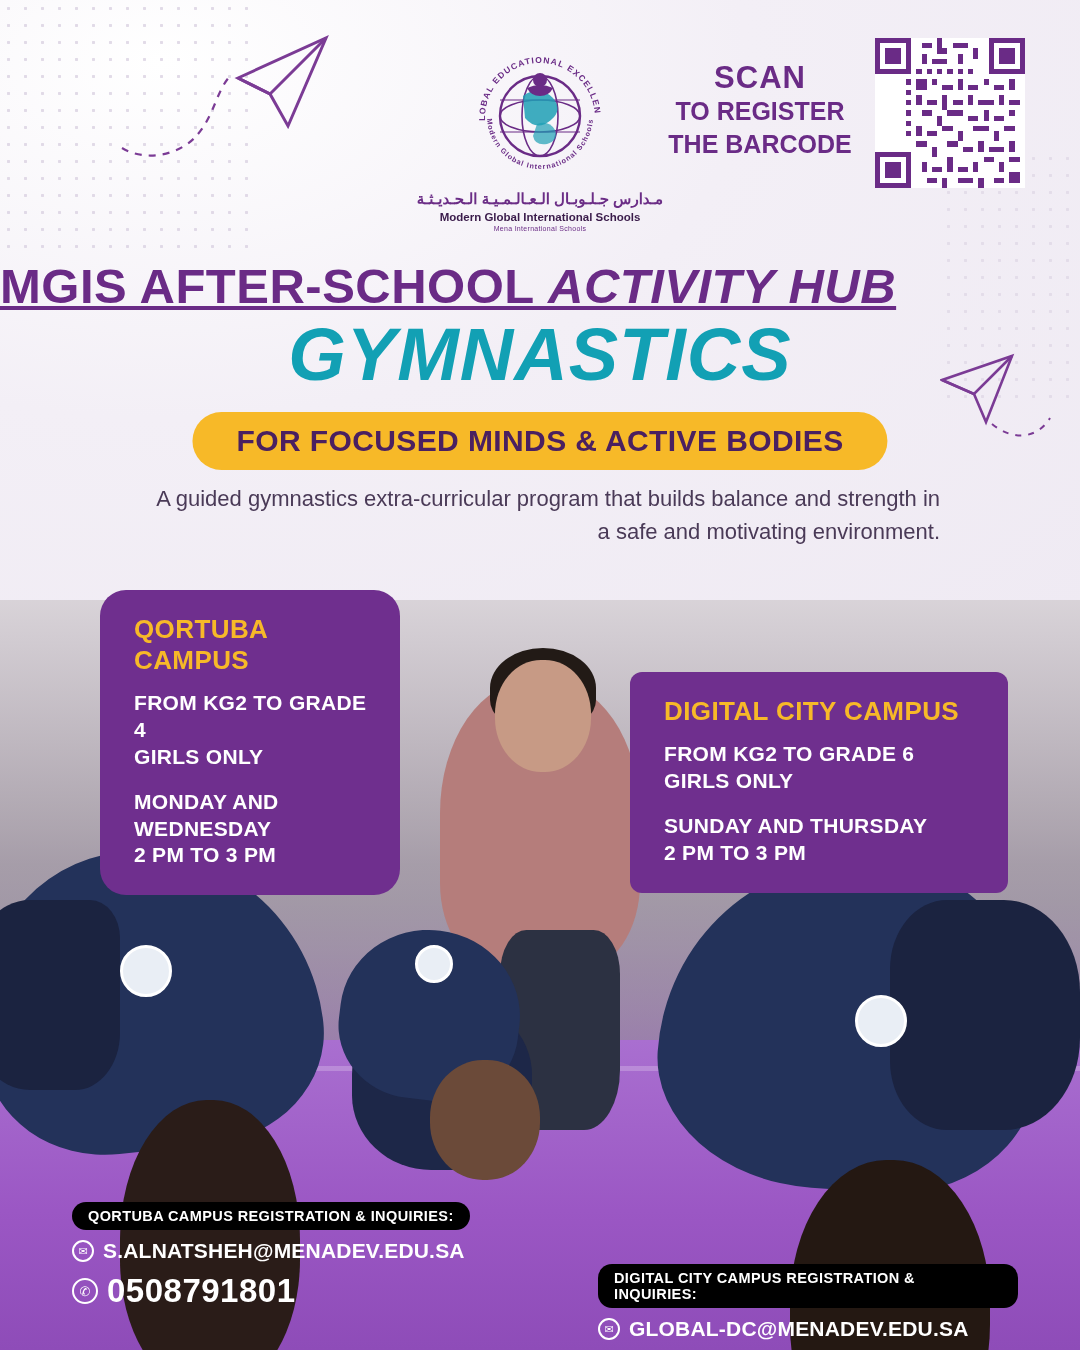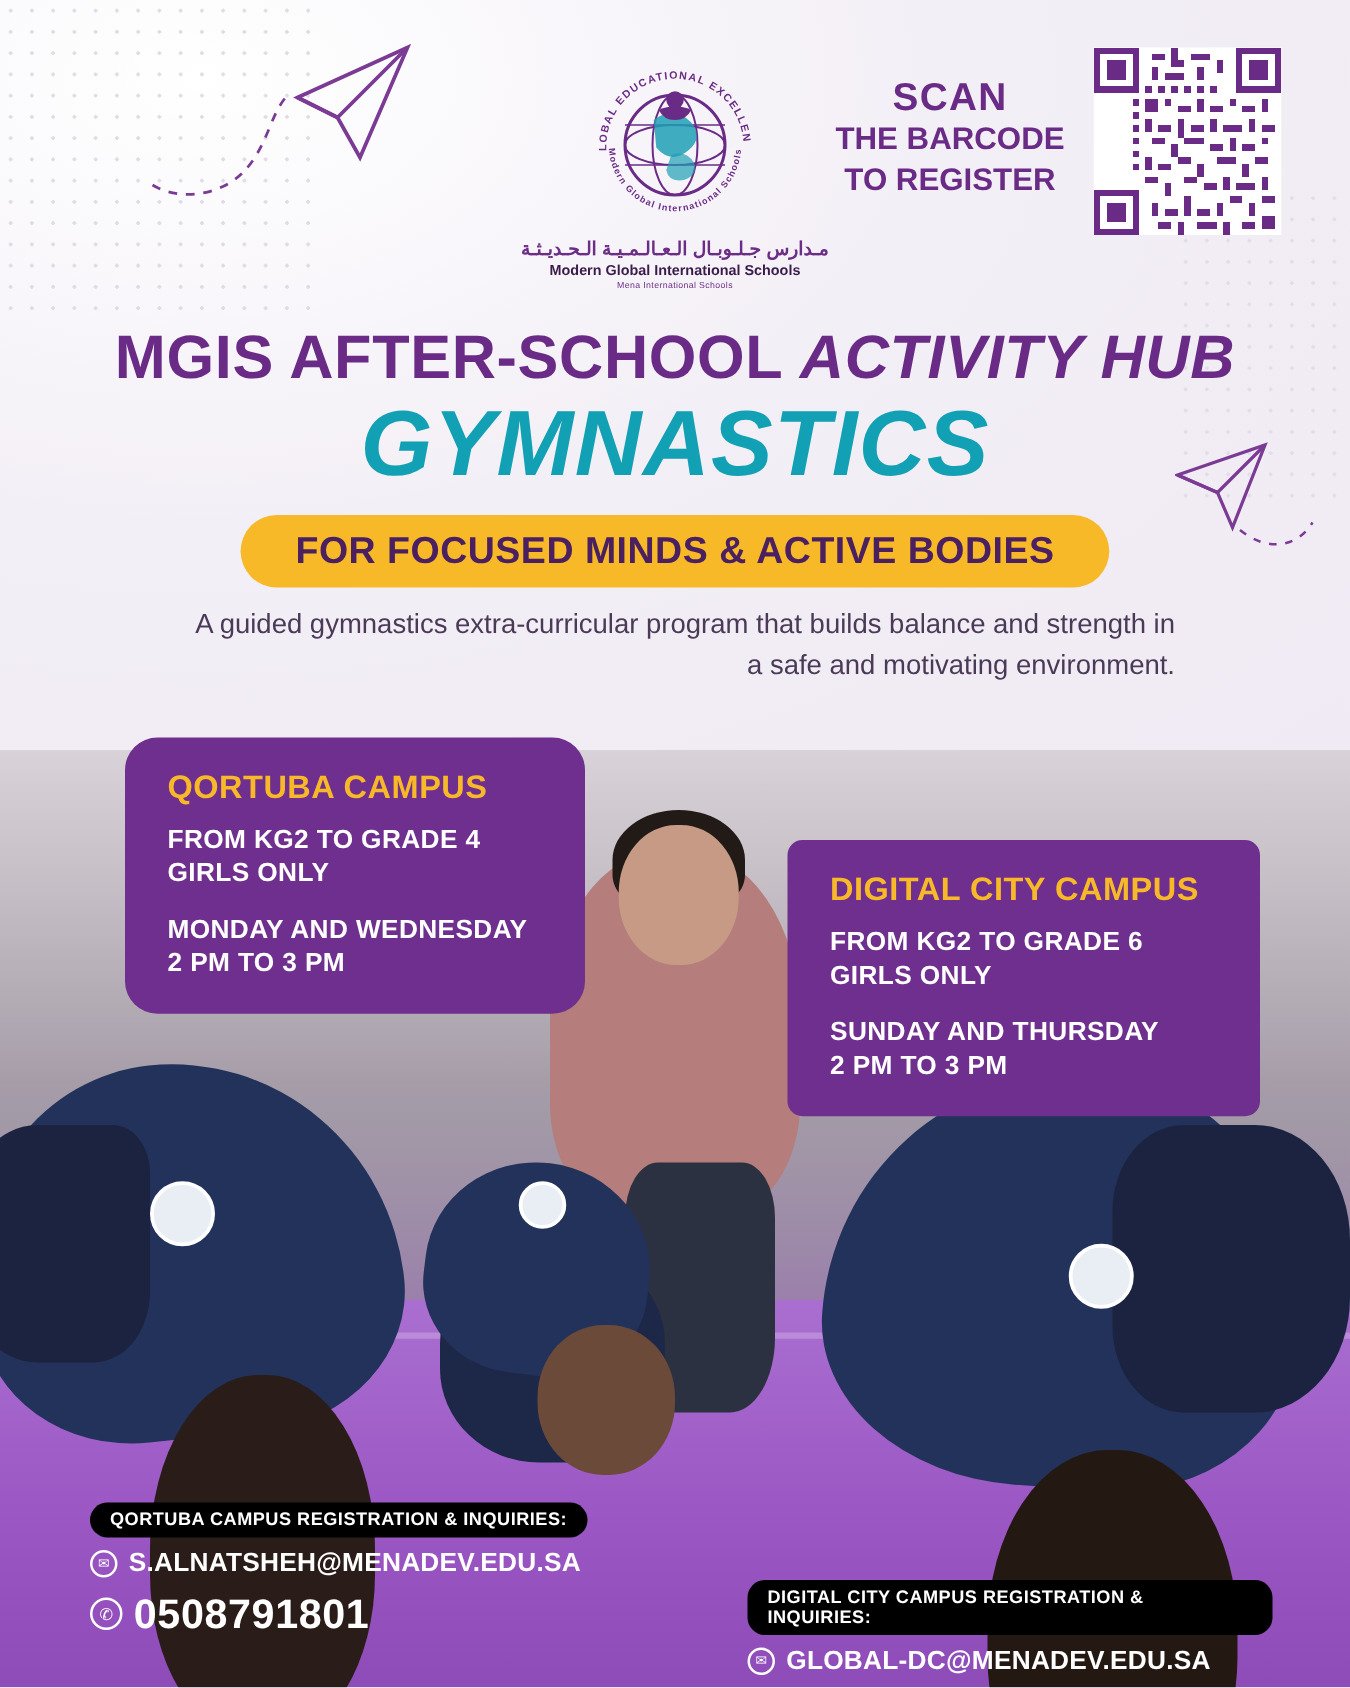--- a/index.html
+++ b/index.html
@@ -62,22 +62,22 @@
 
   .qr {
     position: absolute; right: 55px; top: 38px;
     width: 150px; height: 150px;
     background: #fff;
   }
   .qr svg { display: block; }
 
   
   .title1 {
-    position: absolute; top: 258px; width: 988px; text-align: right;
-    font-size: 49px; font-weight: 800; color: #6a2b86; letter-spacing: .5px;
+    position: absolute; top: 258px; width: 988px; text-align: left;
+    font-size: 49px; font-weight: 800; color: #6a2b86; letter-spacing: .5px; text-decoration: underline;
   }
   .title1 .ital { font-style: italic; }
   .title2 {
     position: absolute; top: 312px; width: 1080px; text-align: center;
     font-size: 74px; font-weight: 800; font-style: italic; color: #12a0b4;
     letter-spacing: 1px;
   }
   .ribbon {
     position: absolute; top: 412px; left: 50%; transform: translateX(-50%);
     background: #f7b928; border-radius: 30px;
@@ -175,21 +175,21 @@
     position: absolute; width: 52px; height: 52px; border-radius: 50%;
     background: #e9eef5; border: 3px solid #fff;
   }
 
   
   .card {
     position: absolute; border-radius: 12px; padding: 24px 30px 26px 34px;
     color: #ffffff;
   }
   .card-q {
-    left: 100px; top: 590px; width: 368px; background: #6f2f8e;
+    left: 100px; top: 590px; width: 300px; background: #6f2f8e;
     border-radius: 26px 26px 26px 26px;
   }
   .card-dc {
     left: 630px; top: 672px; width: 378px; background: #6f2f8e;
   }
   .card-title {
     font-size: 26px; font-weight: 800; color: #f7b928; letter-spacing: .4px;
     margin-bottom: 14px;
   }
   .card-line { font-size: 21px; font-weight: 600; line-height: 1.28; letter-spacing: .3px; }
@@ -261,22 +261,22 @@
           </text>
         </svg>
       </div>
       <div class="logo-caption-ar">مـدارس جـلـوبـال الـعـالـمـيـة الـحـديـثـة</div>
       <div class="logo-caption-en">Modern Global International Schools</div>
       <div class="logo-caption-sub">Mena International Schools</div>
     </div>
 
     <div class="scan-block">
       <div class="scan-big">SCAN</div>
+      <div class="scan-sm">TO REGISTER</div>
       <div class="scan-sm">THE BARCODE</div>
-      <div class="scan-sm">TO REGISTER</div>
     </div>
 
     <div class="qr">
       <svg width="150" height="150" viewBox="0 0 29 29" shape-rendering="crispEdges">
         <rect width="29" height="29" fill="#ffffff"></rect>
         <g fill="#6a2b86">
 
           <rect x="0" y="0" width="7" height="7"></rect>
             <rect x="1" y="1" width="5" height="5" fill="#fff"></rect>
             <rect x="2" y="2" width="3" height="3"></rect>

